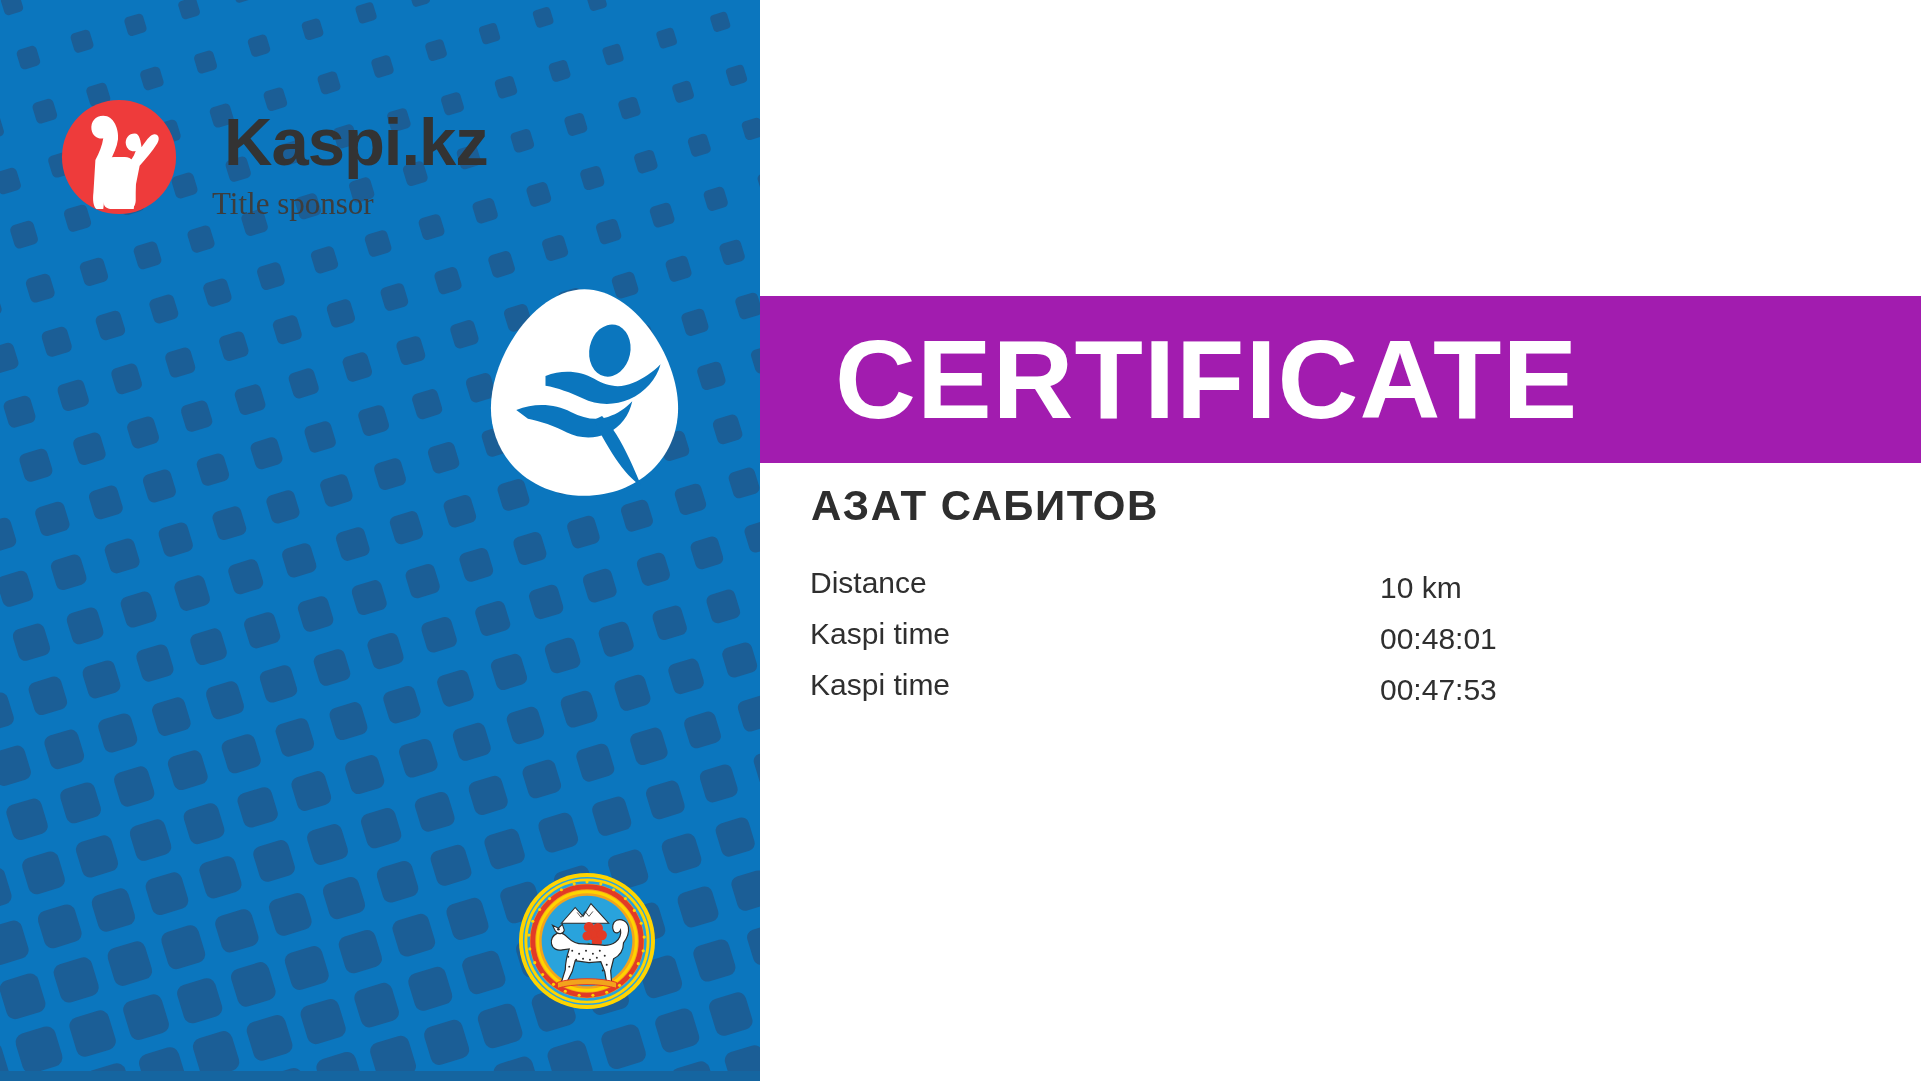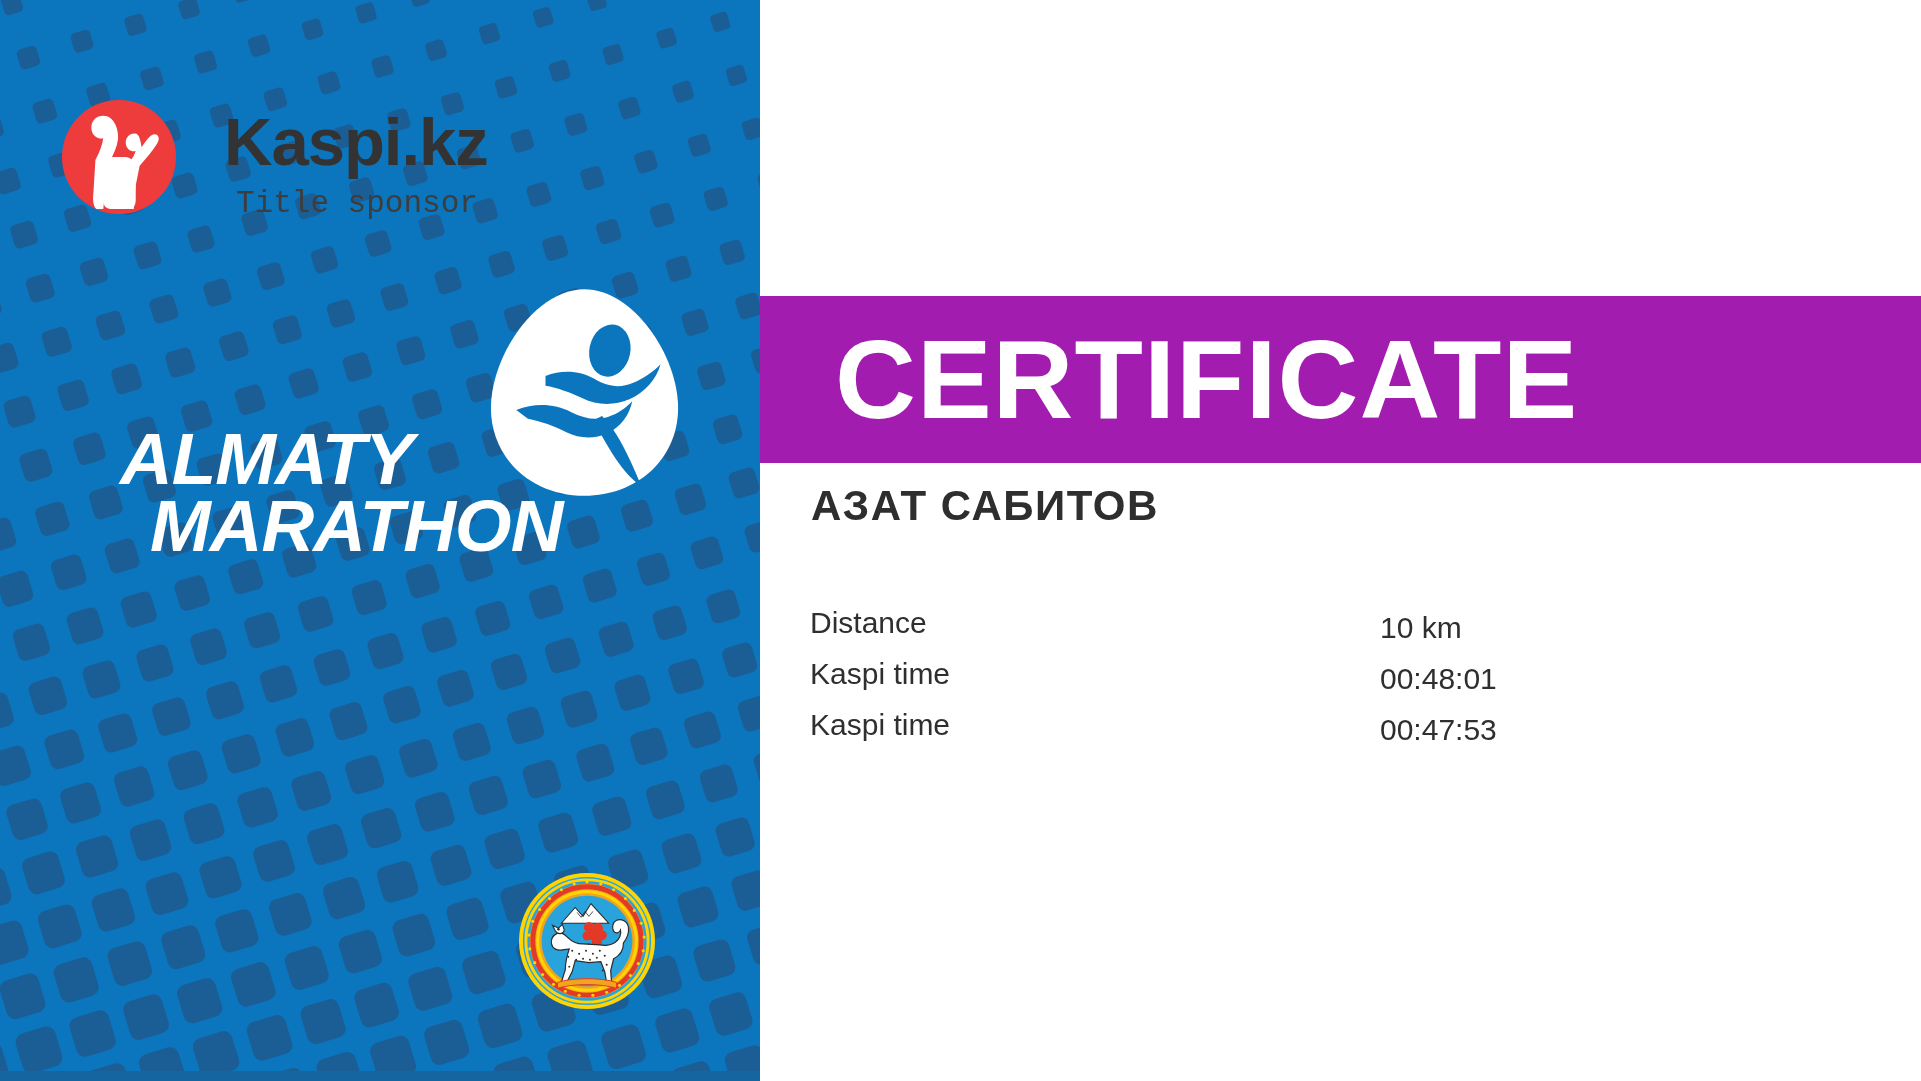--- a/index.html
+++ b/index.html
@@ -117,26 +117,25 @@
   .sponsor-name {
     font-family: "Liberation Sans", sans-serif;
     font-size: 67px;
     font-weight: bold;
     color: #333333;
     line-height: 1;
     letter-spacing: -1px;
     margin-left: 12px;
   }
   .sponsor-role {
-    font-family: Liberation Mono, monospace;
+    font-family: Liberation Serif, serif;
     font-size: 31px;
     color: #3d3d3d;
     margin-top: 13px;
     line-height: 1;
-    margin-left: 24px;
   }
 
   
   .banner {
     position: absolute;
     left: 760px;
     top: 296px;
     width: 1161px;
     height: 167px;
     background: #a21caf;
@@ -168,21 +167,20 @@
     line-height: 1;
     white-space: nowrap;
   }
 
   
   .results {
     position: absolute;
     left: 810px;
     top: 568px;
     width: 940px;
-    margin-top: 40px;
   }
   .result-row {
     position: relative;
     height: 51px;
   }
   .result-label {
     position: absolute;
     left: 0;
     top: 0;
     font-family: "Liberation Sans", sans-serif;
@@ -1238,24 +1236,20 @@
         <ellipse cx="126" cy="67" rx="21" ry="27" fill="#0b76be" transform="rotate(12 126 67)"></ellipse>
         <path fill="#0b76be" d="M60 93 C78 86 96 88 110 96 C124 104 136 106 150 100
                                 C160 96 170 89 178 81 C174 96 162 110 146 117
                                 C130 124 112 123 98 116 C86 110 72 105 60 103 Z"></path>
         <path fill="#0b76be" d="M30 128 C50 120 70 122 86 130 C100 137 112 139 124 135
                                 C134 132 142 126 149 119 C146 133 137 146 123 152
                                 C110 158 94 157 82 151 C70 145 54 139 42 137 Z"></path>
         <path fill="#0b76be" d="M118 134 C128 144 138 160 146 178 C152 191 156 200 158 206
                                 C150 201 140 190 132 178 C122 163 114 148 110 138 Z"></path>
       </svg>
-      <div class="am-wordmark">
-        <div class="am-line am-line-1">ALMATY</div>
-        <div class="am-line am-line-2">MARATHON</div>
-      </div>
     </div>
 
     <svg class="emblem" viewBox="0 0 140 140" aria-hidden="true">
       <circle cx="70" cy="70" r="69" fill="#ffd400"></circle>
       <circle cx="70" cy="70" r="65" fill="#29a3dc"></circle>
       <circle cx="70" cy="70" r="62" fill="none" stroke="#ffd400" stroke-width="3"></circle>
       <circle cx="70" cy="70" r="58" fill="#f3a31c"></circle>
       <circle cx="70" cy="70" r="55" fill="none" stroke="#e23a26" stroke-width="5"></circle>
       <circle cx="70" cy="70" r="50" fill="none" stroke="#ffd400" stroke-width="3"></circle>
       <circle cx="70" cy="70" r="46" fill="#29a3dc"></circle>

